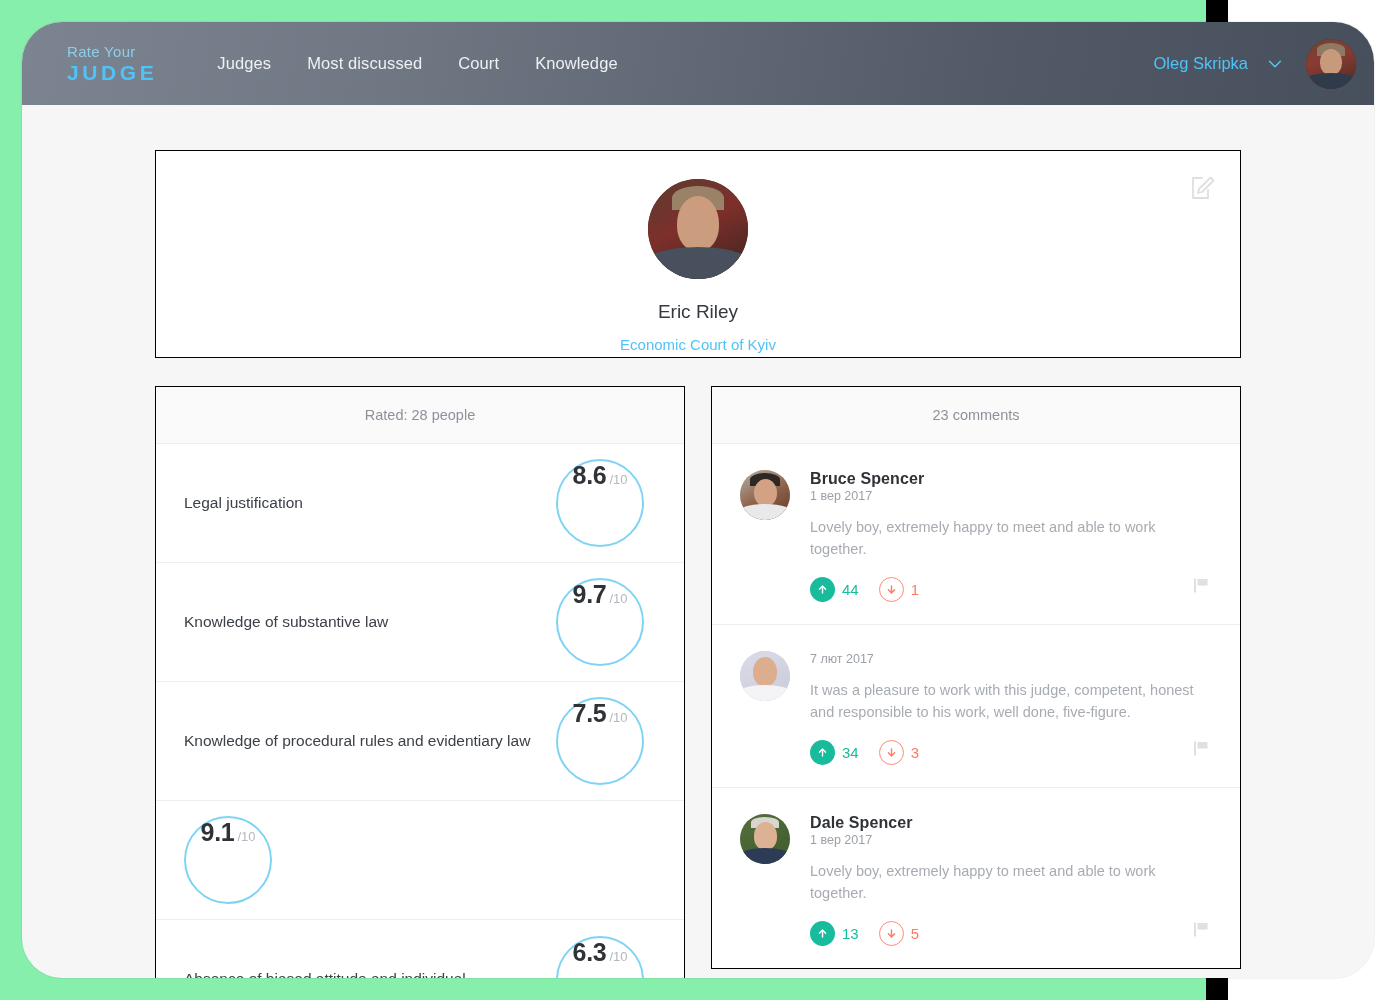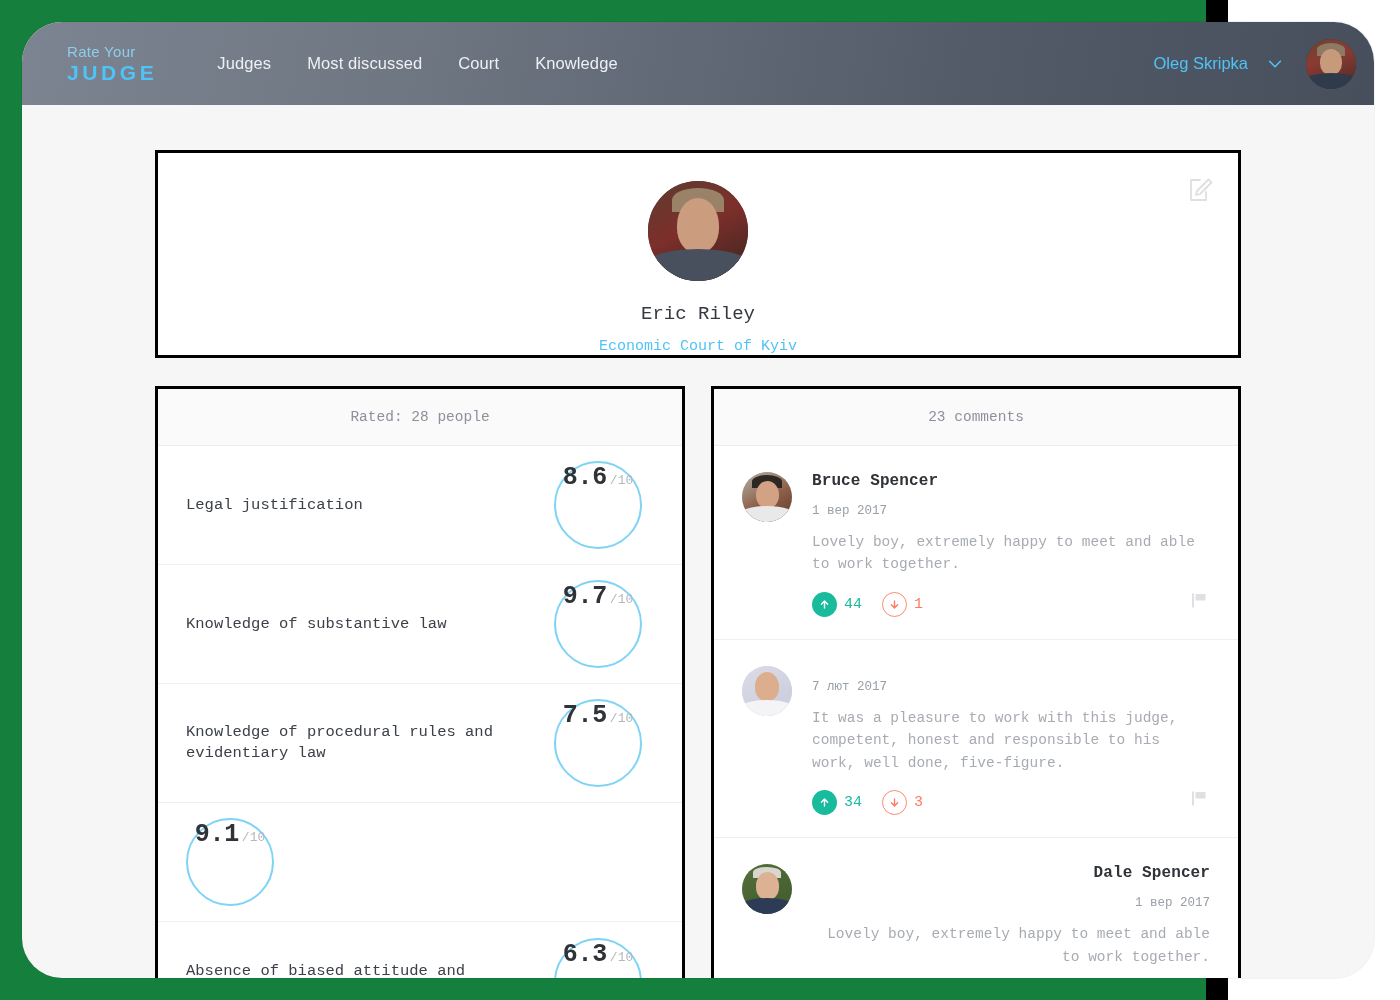--- a/index.html
+++ b/index.html
@@ -10,21 +10,21 @@
     overflow: hidden;
     background: #ffffff;
     font-family: "Liberation Sans", sans-serif;
   }
 
   
   #device-frame {
     position: absolute;
     left: 0; top: 0;
     width: 1228px; height: 1000px;
-    background: #15803d;
+    background: #86efac;
   }
   .bezel-black {
     position: absolute;
     background: #000000;
   }
   
   #bezel-right-top    { right: 0; top: 0;    width: 22px; height: 292px; }
   #bezel-right-btn1   { right: 0; top: 340px;width: 22px; height: 50px; }
   #bezel-right-btn2   { right: 0; top: 440px;width: 22px; height: 560px; }
 
@@ -113,22 +113,21 @@
     padding: 45px 0 0 0;
     height: calc(100% - 83px);
   }
   #content {
     width: 1086px;
     margin: 0 auto;
   }
 
   .card {
     background: #ffffff;
-    border: 3px solid #000000;
-    font-family: Liberation Mono, monospace;
+    border: 1px solid #000000;
   }
 
   
   #judge-card {
     position: relative;
     height: 208px;
     display: flex;
     flex-direction: column;
     align-items: center;
     padding-top: 28px;
@@ -217,38 +216,38 @@
     margin-left: 3px;
   }
 
   
   .comment {
     display: flex;
     padding: 26px 28px 22px 28px;
     border-bottom: 1px solid #efeff2;
     position: relative;
   }
-  .comment:last-child { border-bottom: none; text-align: right; }
+  .comment:last-child { border-bottom: none; }
   .comment-avatar {
     width: 50px; height: 50px;
     border-radius: 50%;
     overflow: hidden;
     flex: none;
     margin-right: 20px;
     background: #cfd3d8;
   }
   .comment-body { flex: 1; min-width: 0; }
   .comment-author {
     font-size: 16px;
     font-weight: 700;
     color: #2f3338;
     letter-spacing: .1px;
   }
   .comment-date {
-    margin-top: 14px;
+    margin-top: 1px;
     font-size: 12.5px;
     color: #9aa0a7;
   }
   .comment-text {
     margin-top: 13px;
     font-size: 14.5px;
     line-height: 1.55;
     color: #a7abb2;
   }
   .vote-row {

